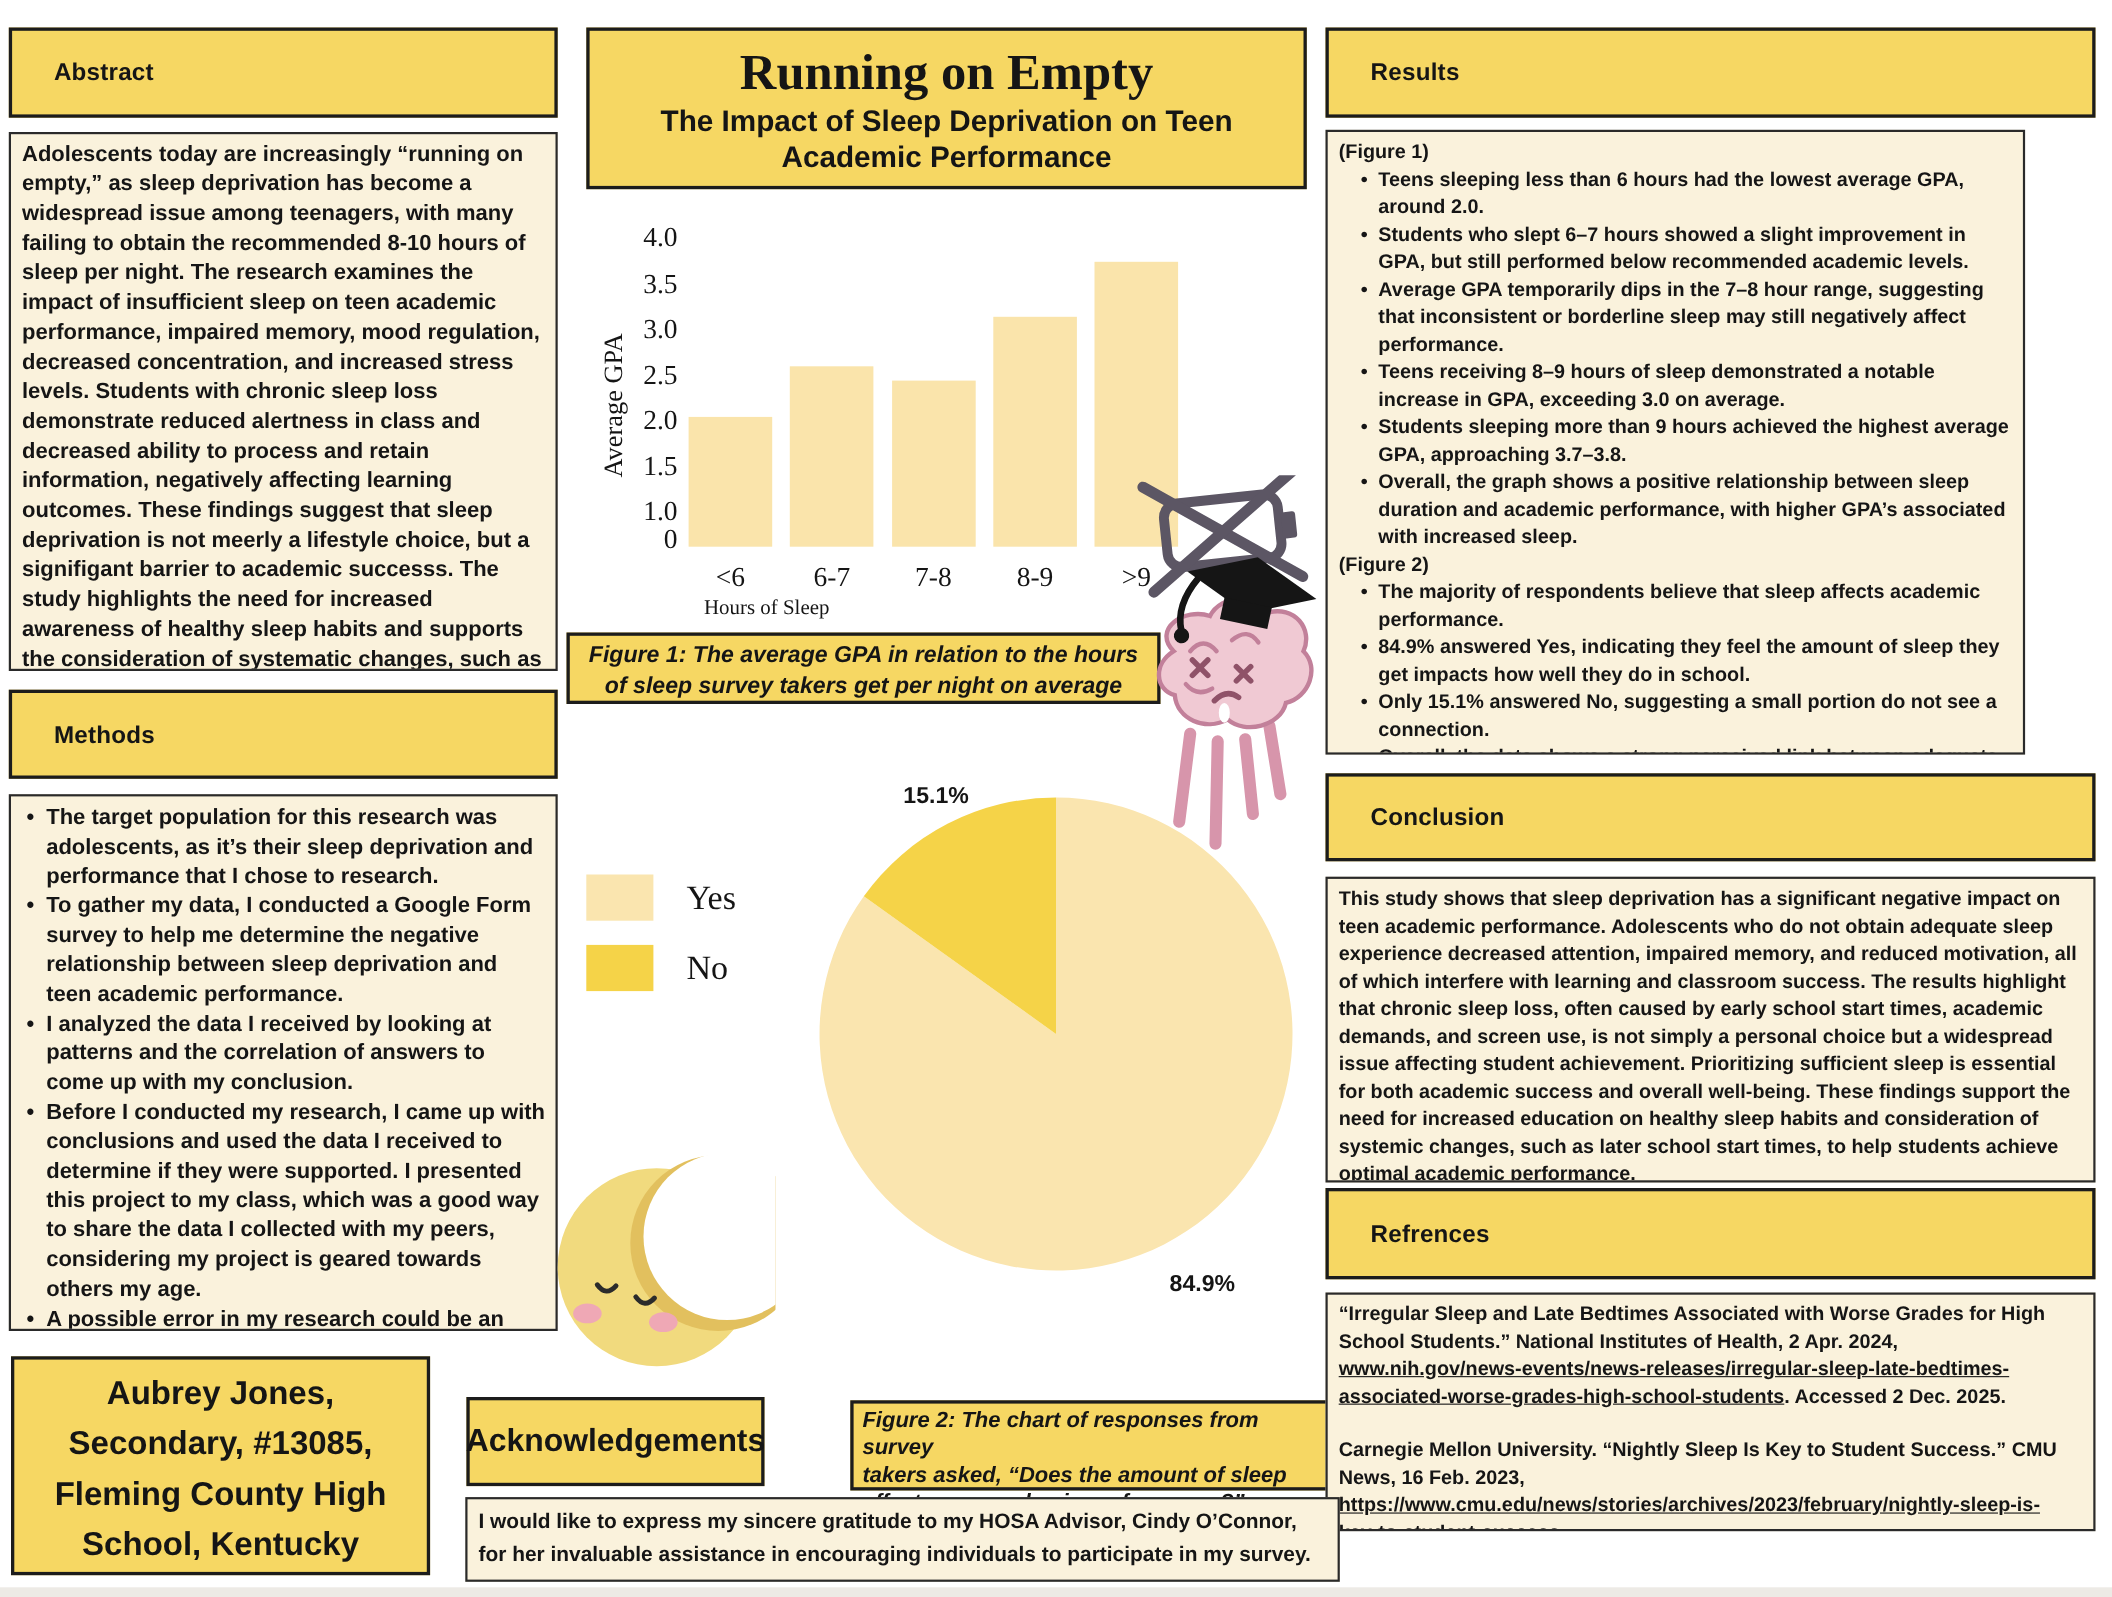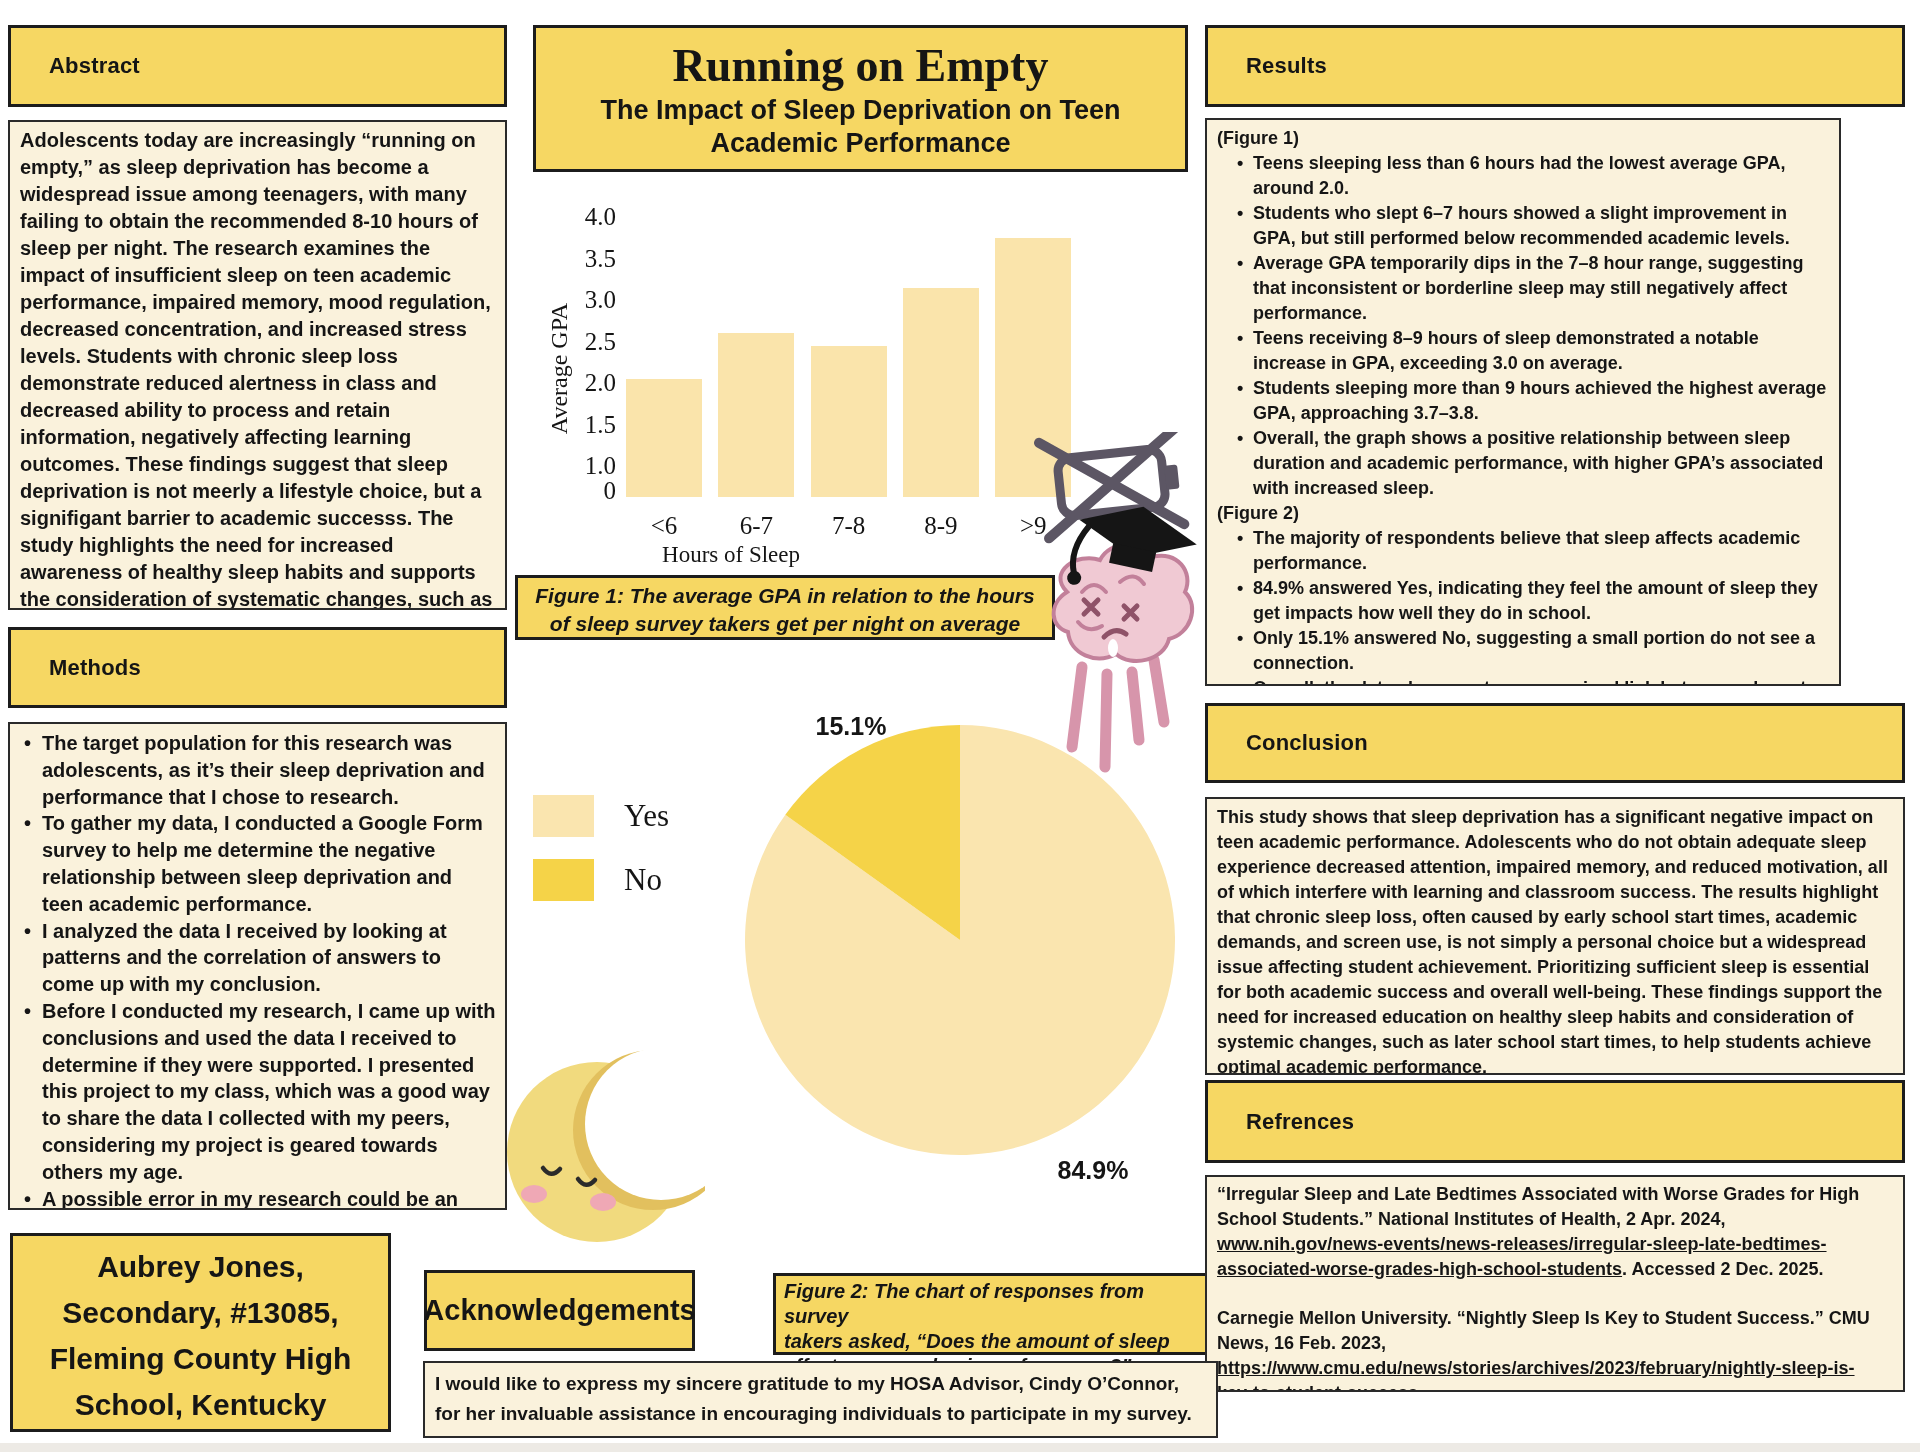--- a/index.html
+++ b/index.html
@@ -25,35 +25,35 @@
   #title{font-family:"Liberation Serif",serif;font-weight:bold;font-size:46px;line-height:50px;margin-top:13px}
   #subtitle{font-weight:bold;font-size:27px;line-height:33px;width:600px;margin:3px auto 15px}
   
   #bar-chart{left:520px;top:160px;width:575px;height:415px}
   .ytick{position:absolute;width:62px;left:34px;text-align:right;font-family:"Liberation Serif",serif;
          font-size:25px;line-height:30px}
   .bar{position:absolute;width:76px}
   .xtick{position:absolute;width:86px;text-align:center;font-family:"Liberation Serif",serif;font-size:25px}
   #bar-ylabel{position:absolute;left:-46px;top:195px;width:170px;text-align:center;
       font-family:"Liberation Serif",serif;font-size:24px;transform:rotate(-90deg)}
-  #bar-xlabel{position:absolute;left:120px;top:382px;width:160px;text-align:right;
-      font-family:"Liberation Serif",serif;font-size:23px}
+  #bar-xlabel{position:absolute;left:120px;top:382px;width:160px;text-align:left;
+      font-family:"Liberation Serif",serif;font-size:19px}
   
   #fig1-caption{left:515px;top:575px;width:540px;height:65px;background:var(--yellow);
       border:3px solid #1c1c1c;font-weight:bold;font-style:italic;font-size:21px;line-height:28px;
       text-align:center;padding-top:4px}
   #fig2-caption{left:773px;top:1273px;width:440px;height:82px;background:var(--yellow);
       border:3px solid #1c1c1c;font-weight:bold;font-style:italic;font-size:20px;line-height:25px;padding:3px 8px}
   
   #pie{left:735px;top:715px;width:450px;height:450px}
   #legend{left:533px;top:795px;width:200px}
   .legend-row{display:flex;align-items:center;margin-bottom:22px}
   .swatch{width:61px;height:42px;margin-right:30px}
   .legend-label{font-family:"Liberation Serif",serif;font-size:31px}
-  .pct{position:absolute;font-weight:bold;font-size:25px;text-align:center}
+  .pct{position:absolute;font-weight:bold;font-size:21px;text-align:center}
   #pct-no{left:806px;top:712px;width:90px}
   #pct-yes{left:1045px;top:1156px;width:96px}
   
   #results-hdr{left:1205px;top:25px;width:700px;height:82px}
   #results-body{left:1205px;top:118px;width:636px;height:568px;font-size:18px;line-height:25px;padding:6px 10px}
   #conclusion-hdr{left:1205px;top:703px;width:700px;height:80px}
   #conclusion-body{left:1205px;top:797px;width:700px;height:278px;font-size:18px;line-height:25px;padding:6px 10px}
   #references-hdr{left:1205px;top:1080px;width:700px;height:83px}
   #references-body{left:1205px;top:1175px;width:700px;height:217px;font-size:18px;line-height:25px;padding:5px 10px}
   .refline{white-space:nowrap}

